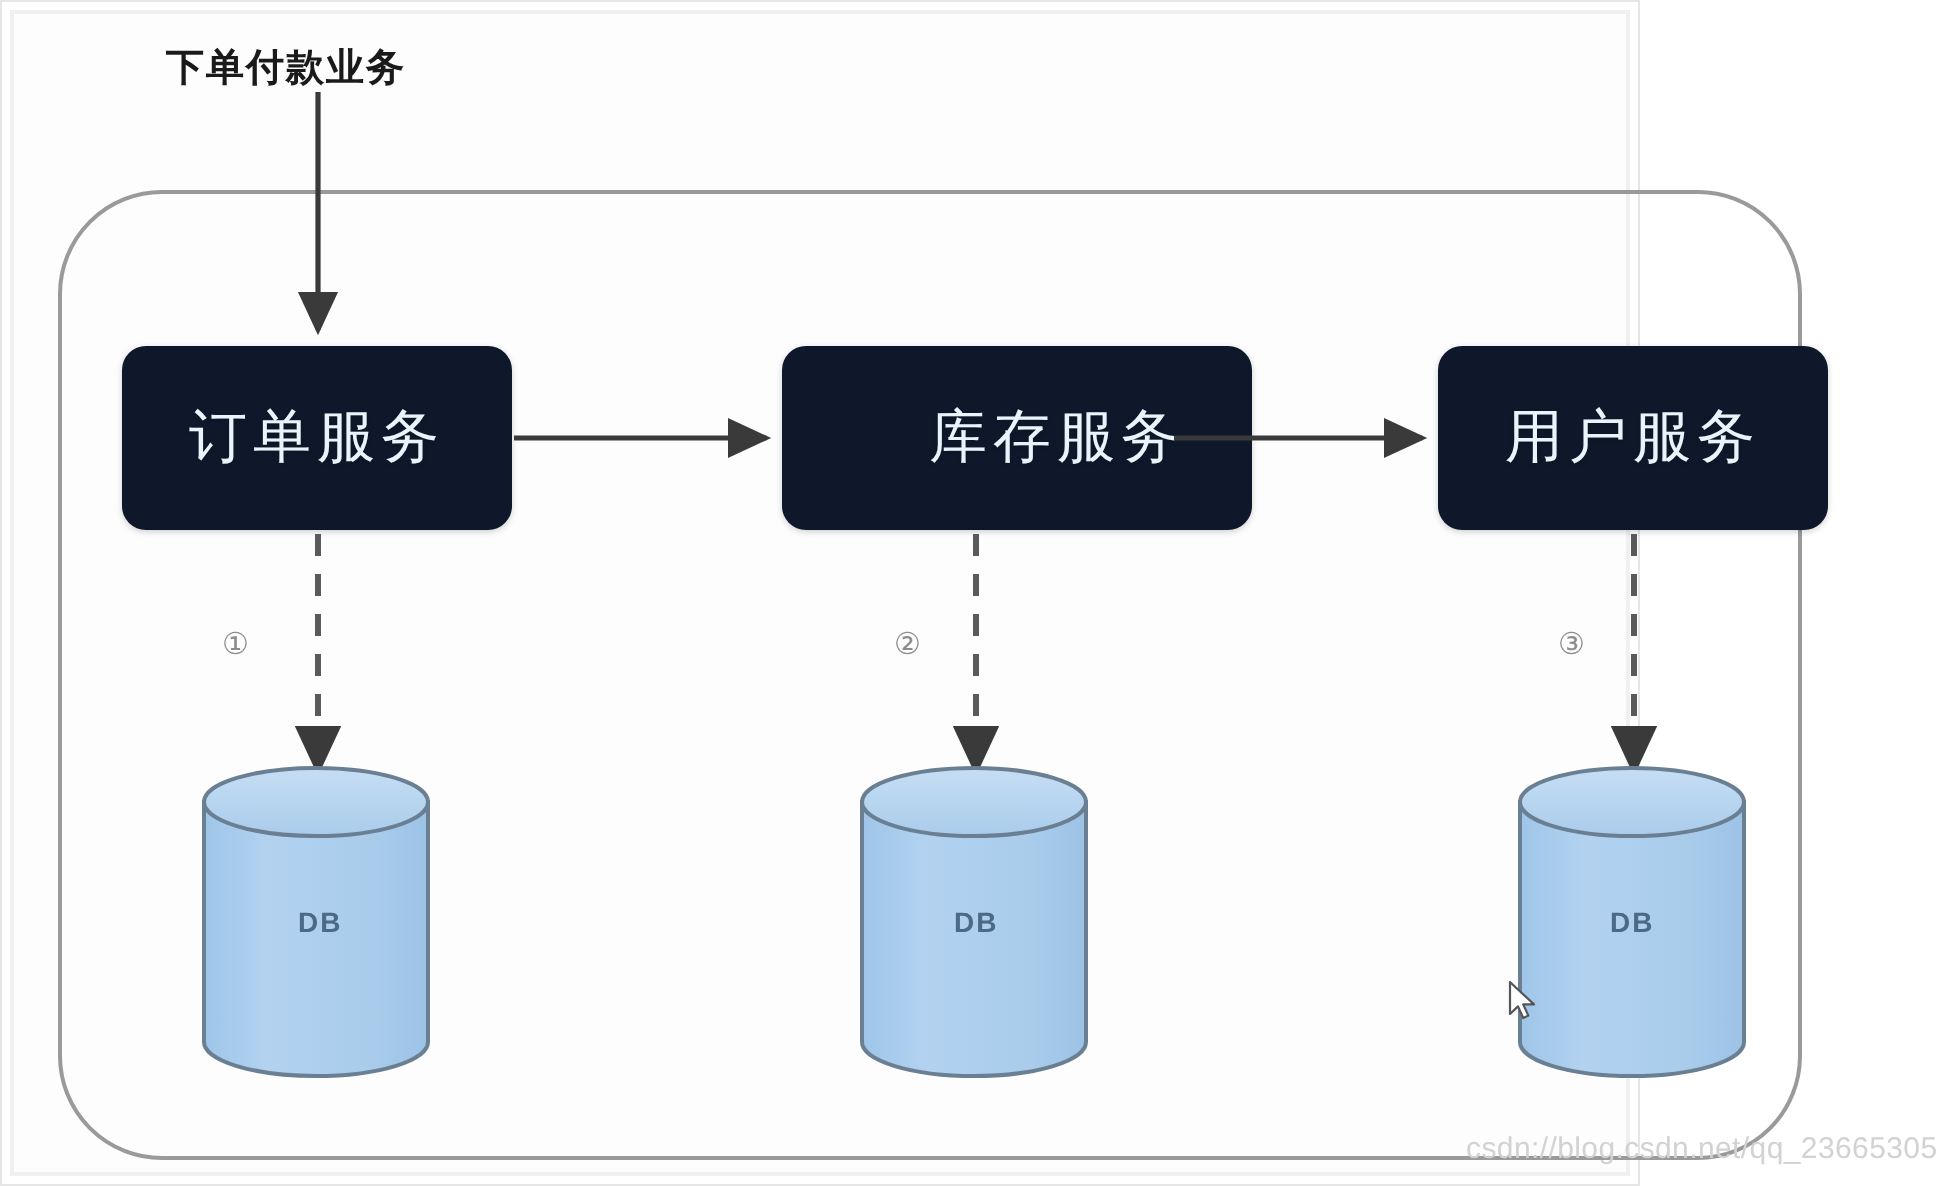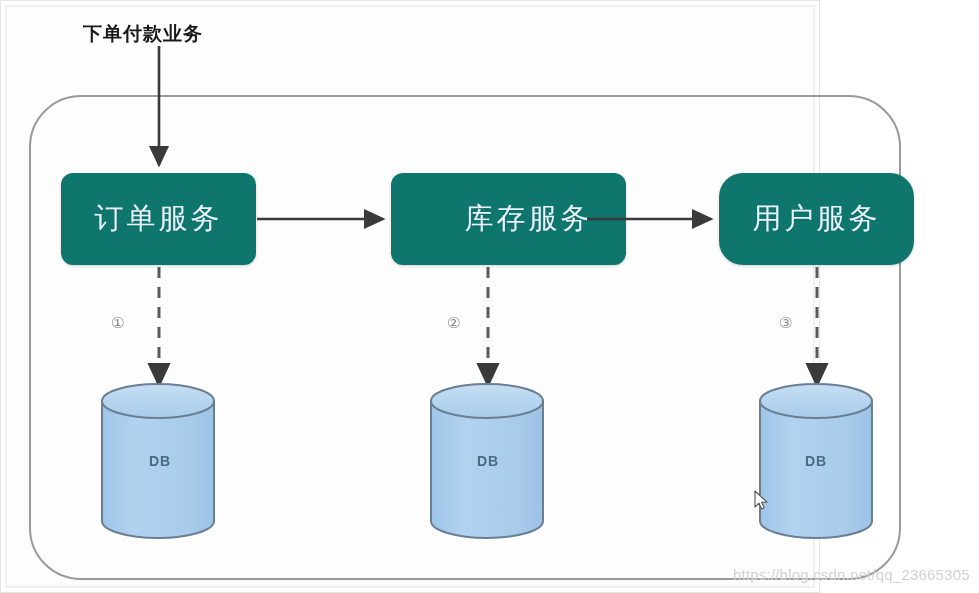--- a/index.html
+++ b/index.html
@@ -48,36 +48,36 @@
     letter-spacing: 1px;
     white-space: nowrap;
   }
 
   
   .service-box {
     position: absolute;
     width: 195px;
     height: 92px;
     border-radius: 12px;
-    background: #0f766e;
+    background: #0f172a;
     box-shadow: 0 1px 3px rgba(0,0,0,0.18);
     display: flex;
     align-items: center;
     justify-content: center;
   }
   .service-box .label {
     font-size: 29px;
     color: #e8f4fb;
     letter-spacing: 3px;
     text-shadow: 0 1px 2px rgba(0,0,0,0.12);
     font-family: "Liberation Serif", "DejaVu Serif", serif;
   }
   #svc-0 { left: 60px;  top: 172px; }
   #svc-1 { left: 390px; top: 172px; padding-left: 40px; }
-  #svc-2 { left: 718px; top: 172px; border-radius: 24px; }
+  #svc-2 { left: 718px; top: 172px; }
 
   
   #overlay {
     position: absolute;
     left: 0; top: 0;
     width: 979px;
     height: 593px;
     pointer-events: none;
   }
 
@@ -203,15 +203,15 @@
   <div class="step-marker" id="step-2">③</div>
 
   <div class="db-label" id="dblab-0">DB</div>
   <div class="db-label" id="dblab-1">DB</div>
   <div class="db-label" id="dblab-2">DB</div>
 
   <svg id="mouse-cursor" viewBox="0 0 16 22" xmlns="http://www.w3.org/2000/svg">
     <path d="M1,1 L1,17 L5,13.2 L7.6,19 L10.2,17.8 L7.6,12.2 L13,12.2 Z" fill="#ffffff" stroke="#555555" stroke-width="1.1" stroke-linejoin="round"></path>
   </svg>
 
-  <div id="watermark">https://blog.csdn.net/qq_23665305</div>
+  <div id="watermark">csdn://blog.csdn.net/qq_23665305</div>
 
 </div>
 
 </body></html>

